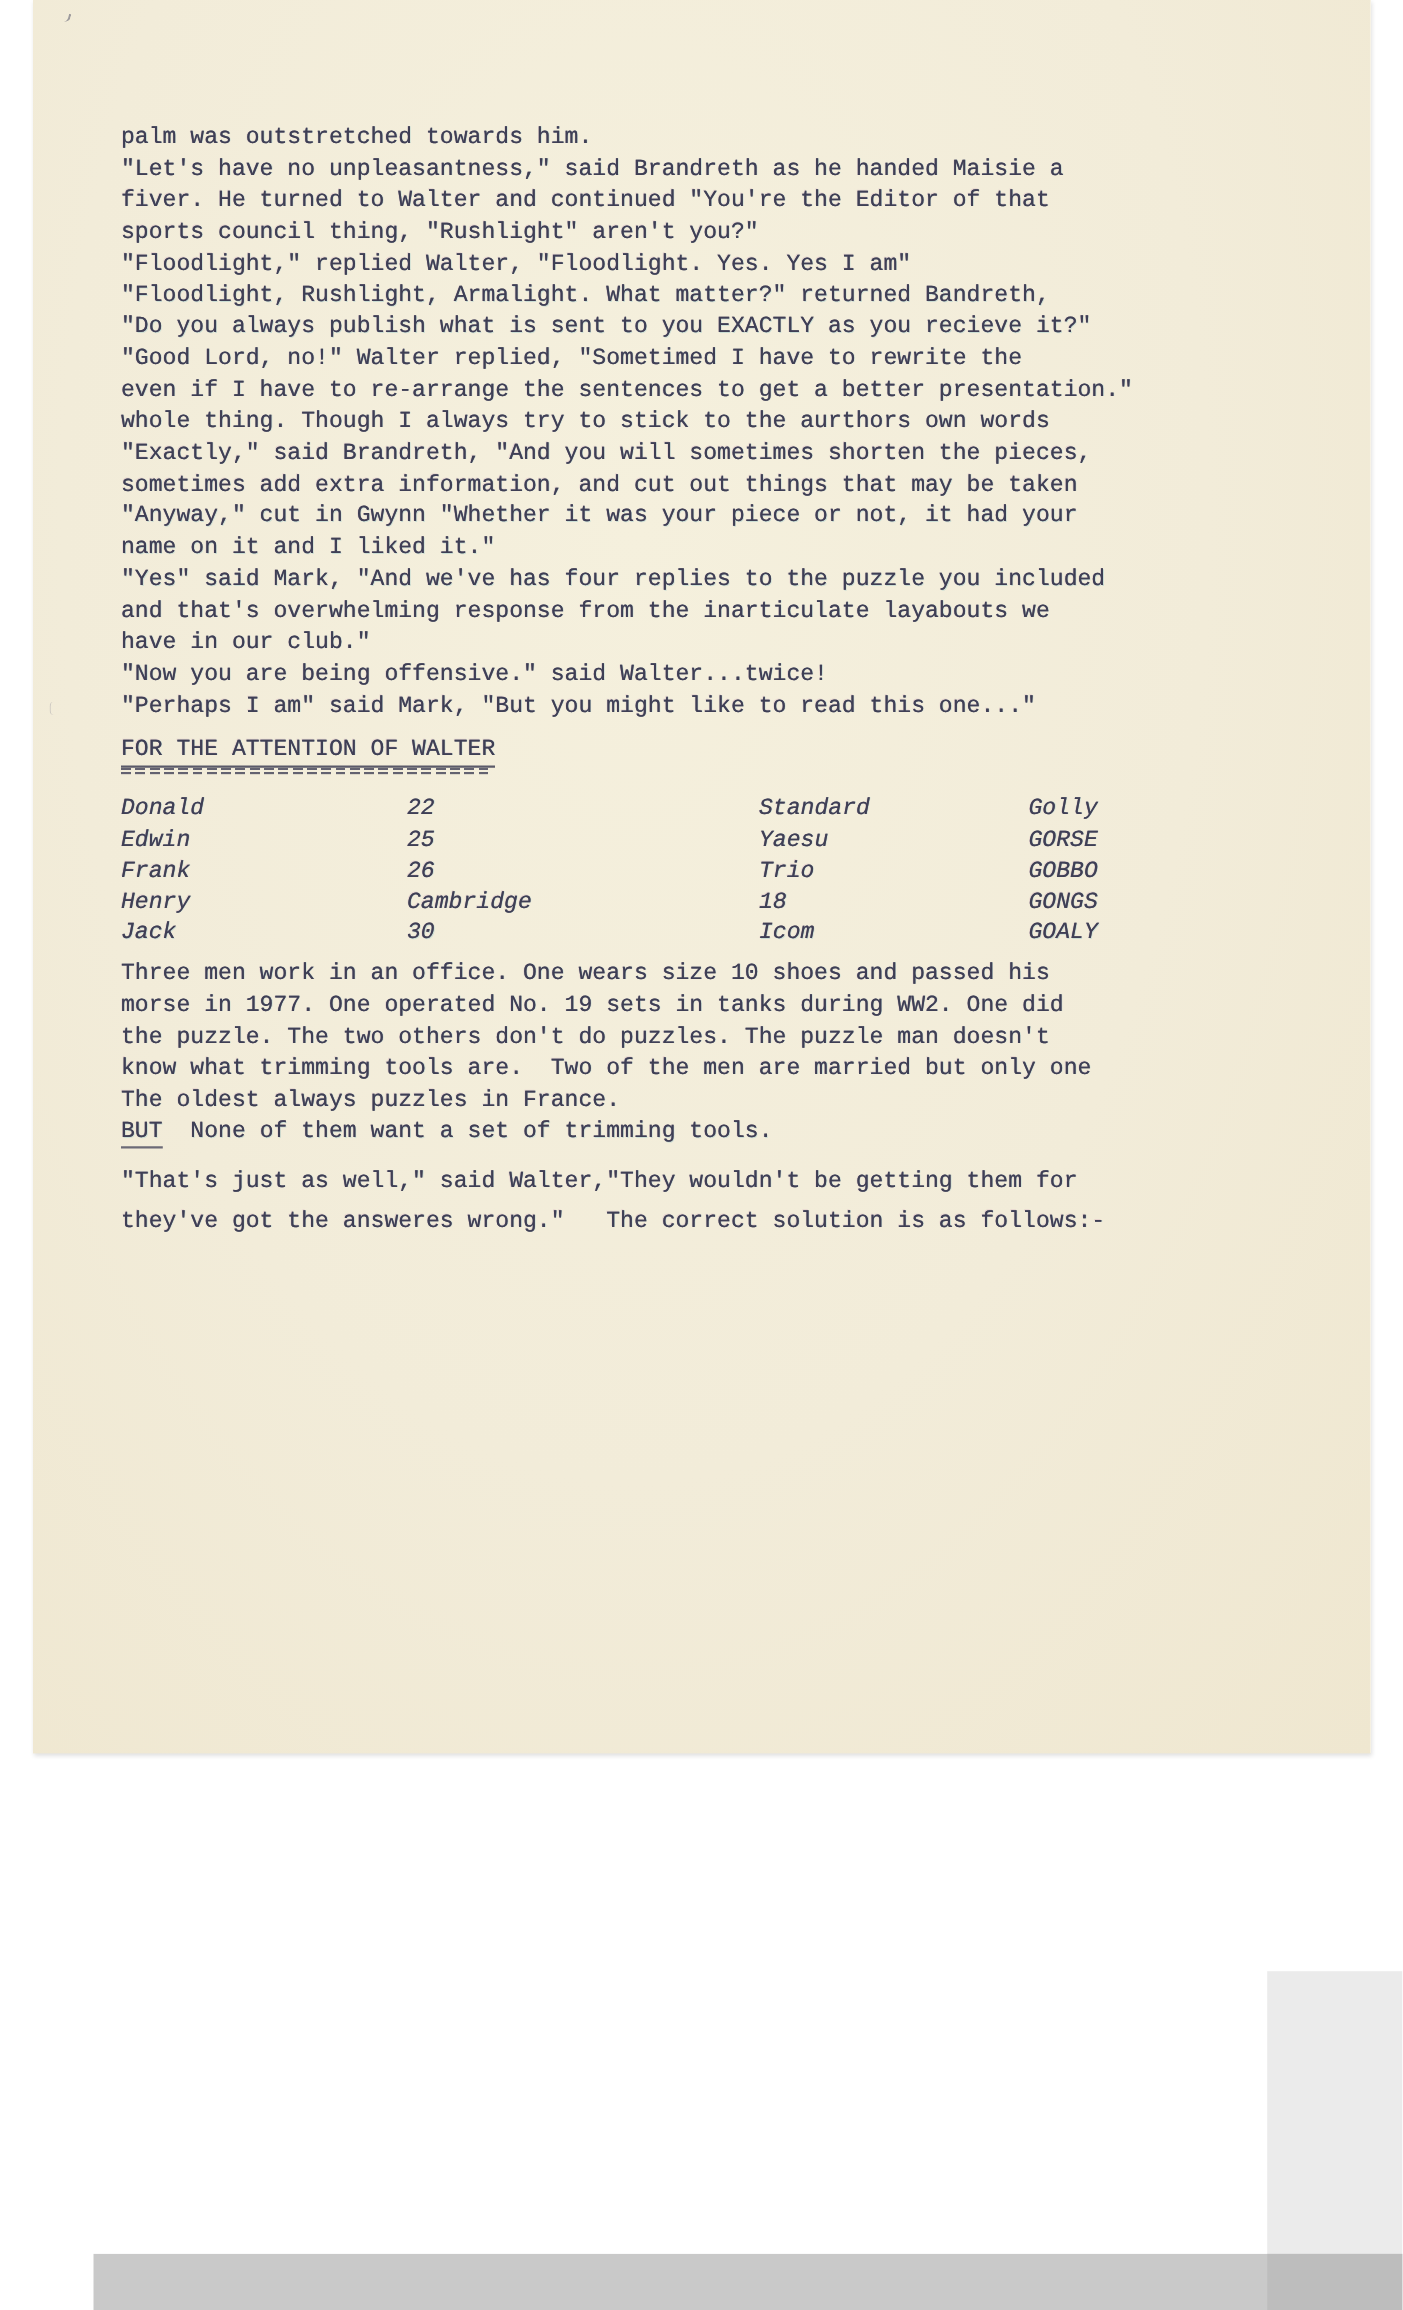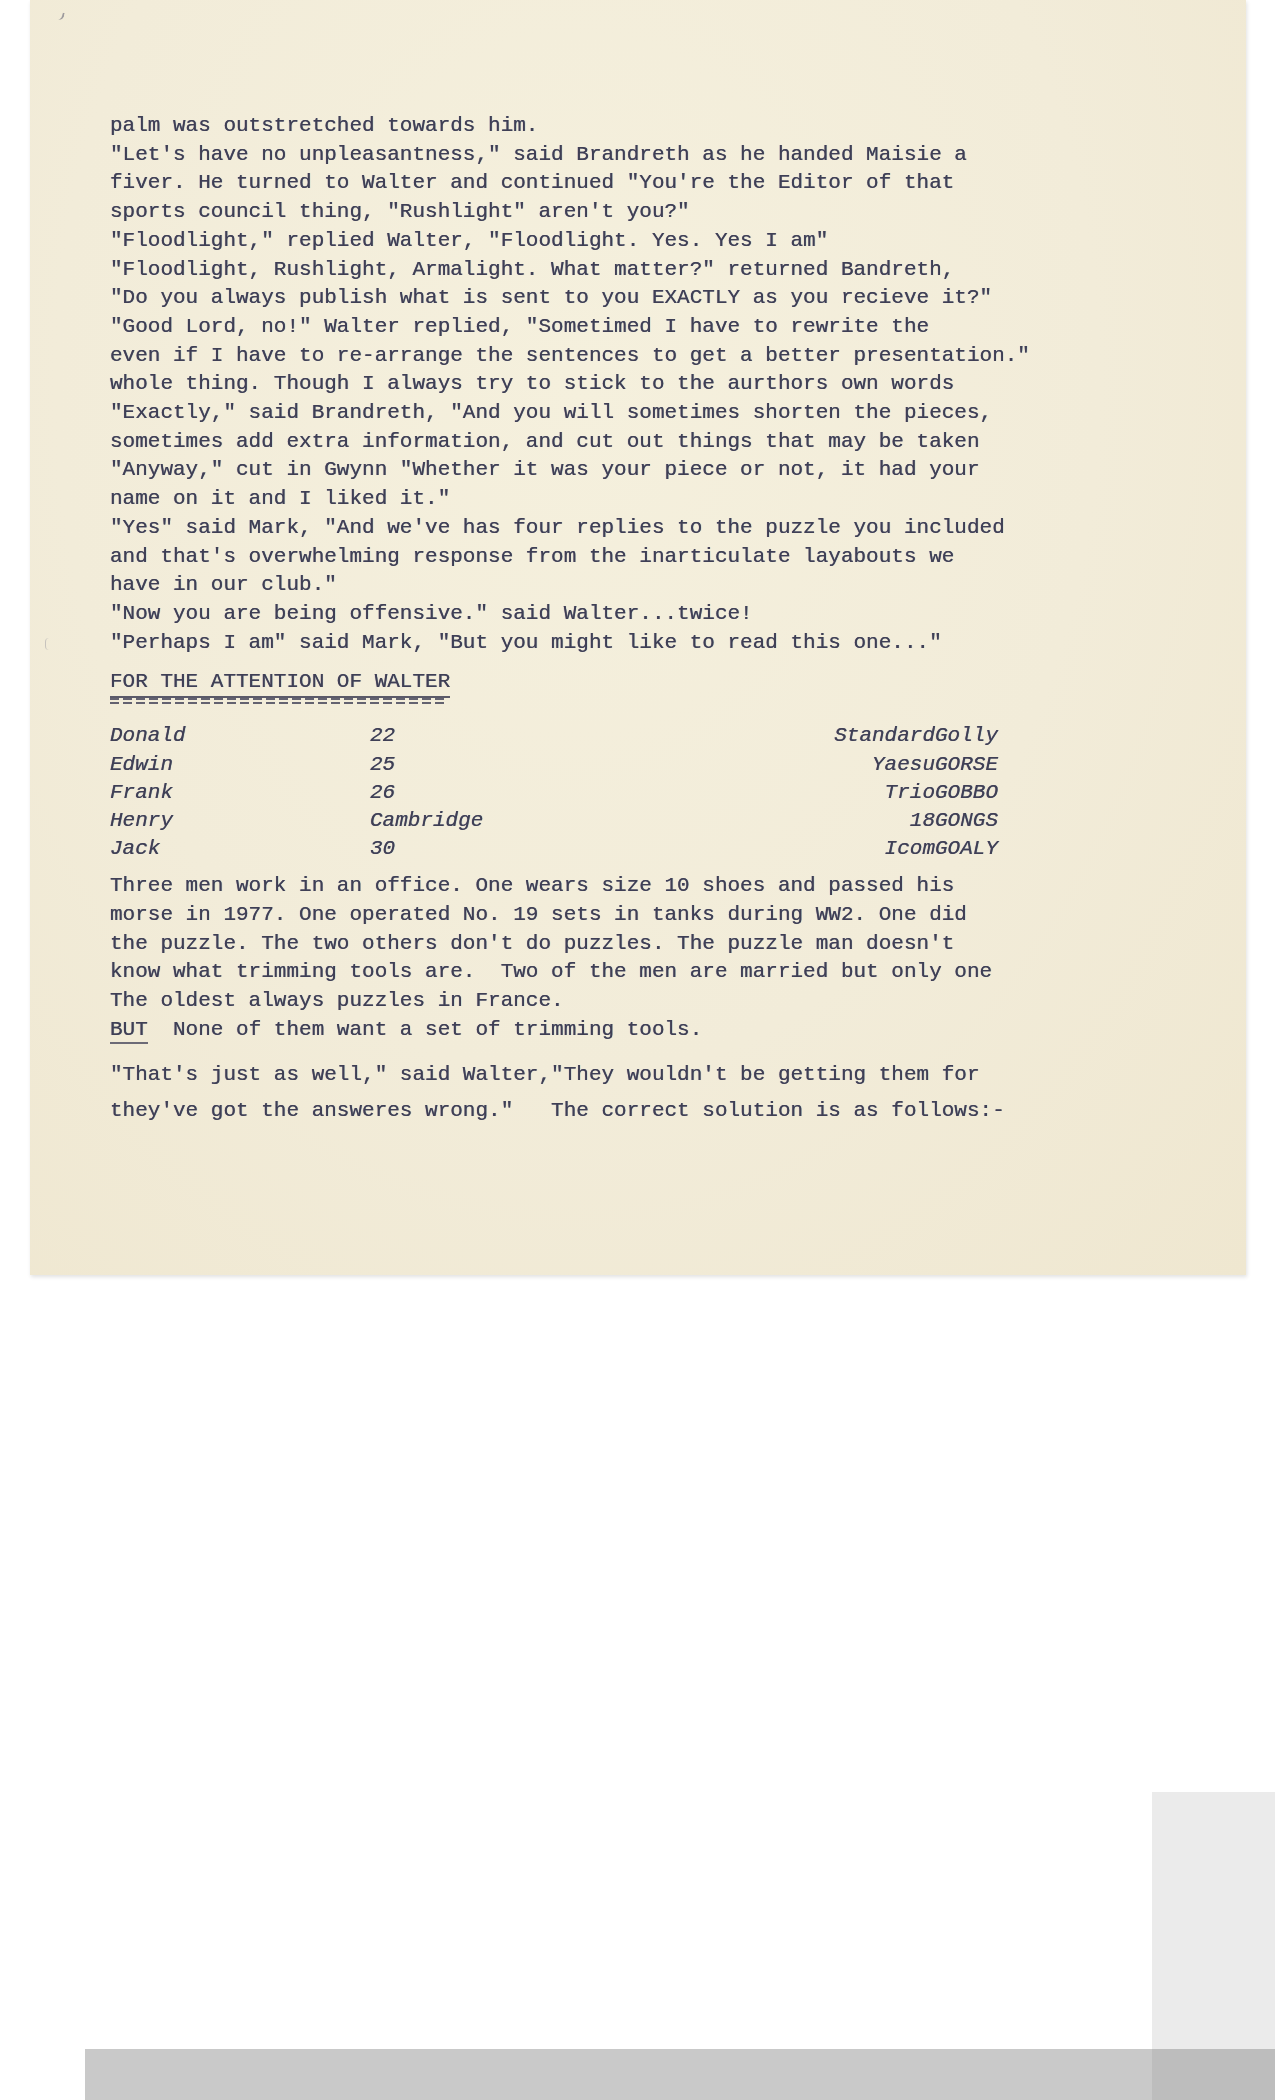--- a/index.html
+++ b/index.html
@@ -32,21 +32,21 @@
   }
   .bg-bottom-strip-corner {
     position: absolute;
     left: 1152px; top: 2049px;
     right: 0; height: 51px;
     background: #bdbdbd;
   }
   .paper {
     position: absolute;
     left: 30px; top: 0;
-    width: 1216px; height: 1275px;
+    width: 1216px; height: 1594px;
     background:
       radial-gradient(ellipse at 45% 30%, #f5f0dd 0%, #f2ecd9 55%, #efe7d0 100%);
     box-shadow: 1px 2px 4px rgba(0,0,0,0.12);
   }
   .content {
     position: absolute;
     left: 80px;  
     top: 112px;
     width: 1000px;
     color: #3f3f55;
@@ -86,21 +86,21 @@
     margin-top: 24px;
     font-style: italic;
   }
   .t-row {
     display: flex;
     line-height: 28.2px;
     white-space: pre;
   }
   .t-c0 { width: 260px; }
   .t-c1 { width: 320px; }
-  .t-c2 { width: 245px; text-align: right; }
+  .t-c2 { width: 245px; }
   .t-c3 { flex: 1; }
   .puzzle { margin-top: 9px; }
   .but-prefix {
     border-bottom: 2px solid rgba(63,63,85,0.75);
     padding-bottom: 1px;
   }
   .closing { margin-top: 12px; }
   .closing .line { line-height: 36.5px; min-height: 36.5px; }
   
   .speck-a {

